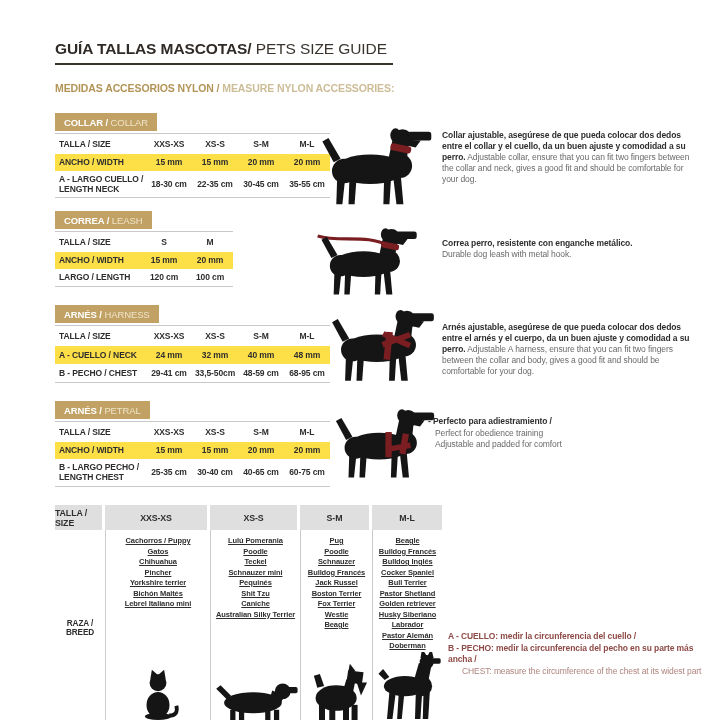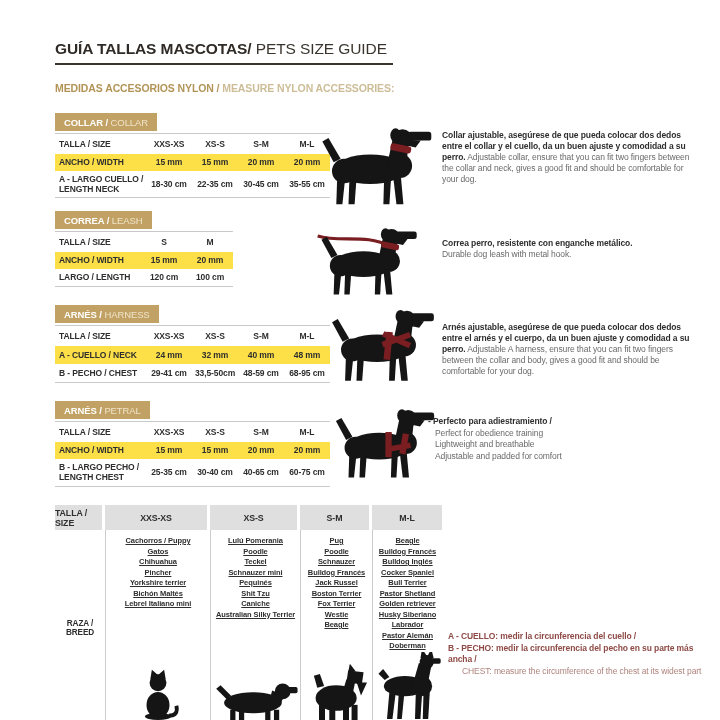--- a/index.html
+++ b/index.html
@@ -264,21 +264,20 @@
     <use href="#dog"></use>
     <g fill="#7A1E22">
       <rect x="68" y="36" width="8" height="32"></rect>
       <rect x="88" y="38" width="8" height="26" transform="rotate(10 92 50)"></rect>
       <rect x="70" y="52" width="30" height="7" transform="rotate(-10 85 55)"></rect>
     </g>
   </svg>
   <div class="bullets" style="left:428px;top:416px;">
     <div class="es">- Perfecto para adiestramiento /</div>
     <div class="en">Perfect for obedience training</div>
-    <div class="en">Lightweight and breathable</div>
     <div class="en">Adjustable and padded for comfort</div>
   </div>
 
   <div class="breed-table">
     <div class="bt-head">
       <div class="cell">TALLA / SIZE</div>
       <div class="cell">XXS-XS</div>
       <div class="cell">XS-S</div>
       <div class="cell">S-M</div>
       <div class="cell">M-L</div>

